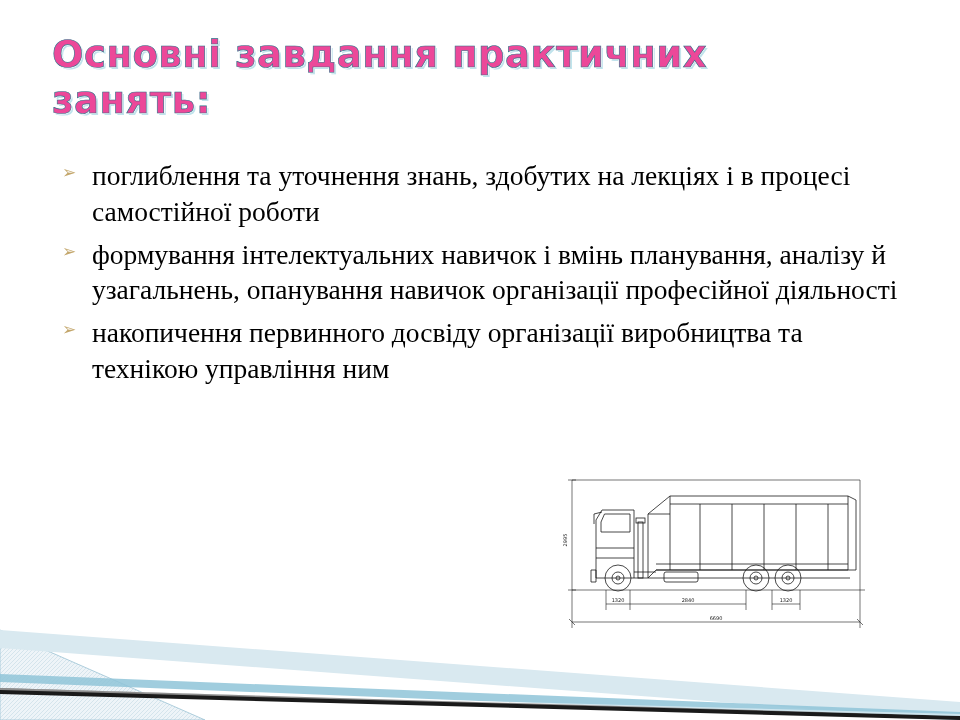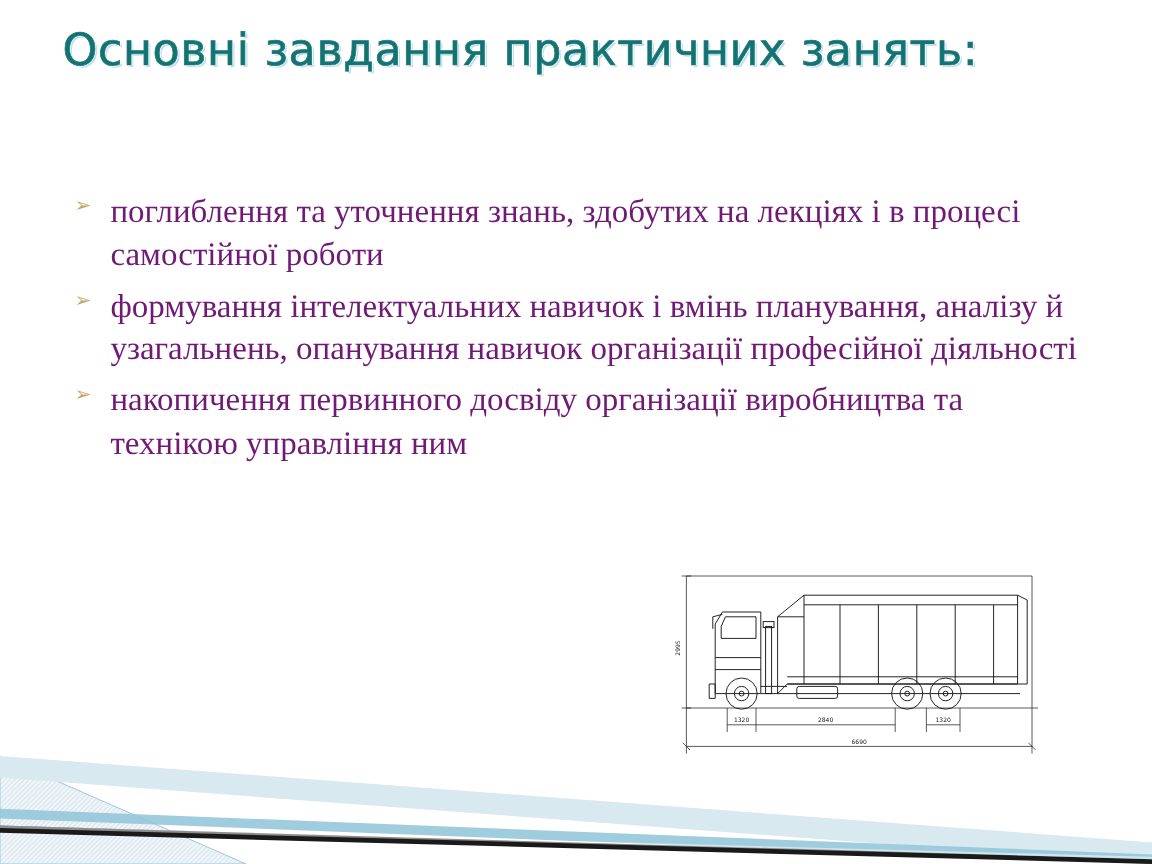--- a/index.html
+++ b/index.html
@@ -20,28 +20,28 @@
     inset: 0;
     width: 960px;
     height: 720px;
     overflow: hidden;
   }
 
   
   .title {
     position: absolute;
     left: 52px;
-    top: 19px;
+    top: 32px;
     width: 790px;
     font-family: "DejaVu Sans", sans-serif;
-    font-weight: normal;
+    font-weight: bold;
     font-size: 37px;
     line-height: 1.24;
     letter-spacing: 0.5px;
-    color: #0f766e;
+    color: #ec4899;
     text-shadow:
       1px 0 0 #ffffff,
       -1px 0 0 #ffffff,
       0 1px 0 #ffffff,
       0 -1px 0 #ffffff,
       2px 2px 0 #bfe3ec;
     -webkit-text-stroke: 0.6px #2a7389;
   }
 
   
@@ -64,21 +64,21 @@
     font-family: "DejaVu Sans", sans-serif;
     font-size: 17px;
     line-height: 1;
     text-align: left;
   }
   .bullet-text {
     flex: 1 1 auto;
     font-family: "Liberation Serif", serif;
     font-size: 27.5px;
     line-height: 1.30;
-    color: #701a75;
+    color: #000000;
   }
 
   
   .drawing {
     position: absolute;
     left: 560px;
     top: 470px;
     width: 330px;
     height: 165px;
   }

